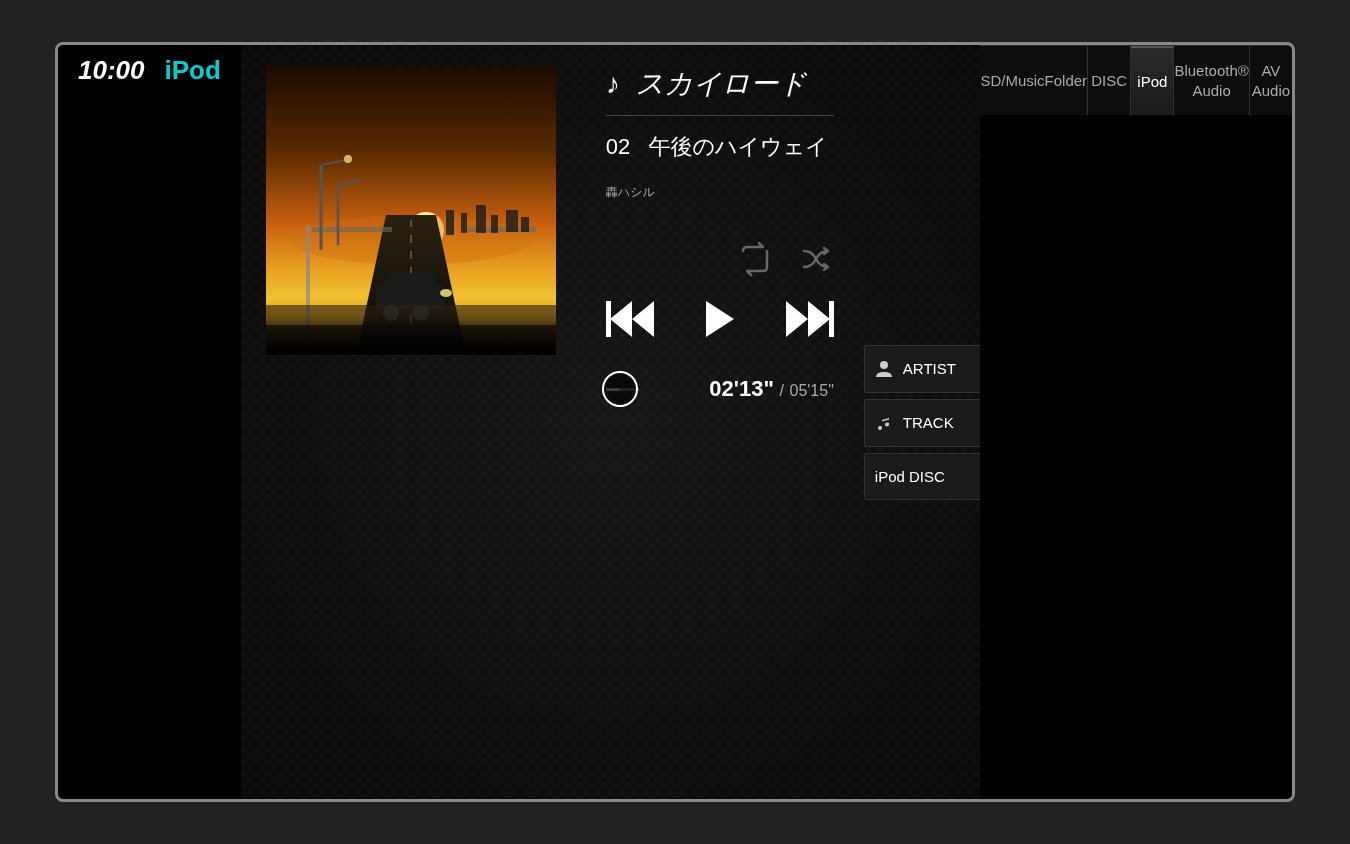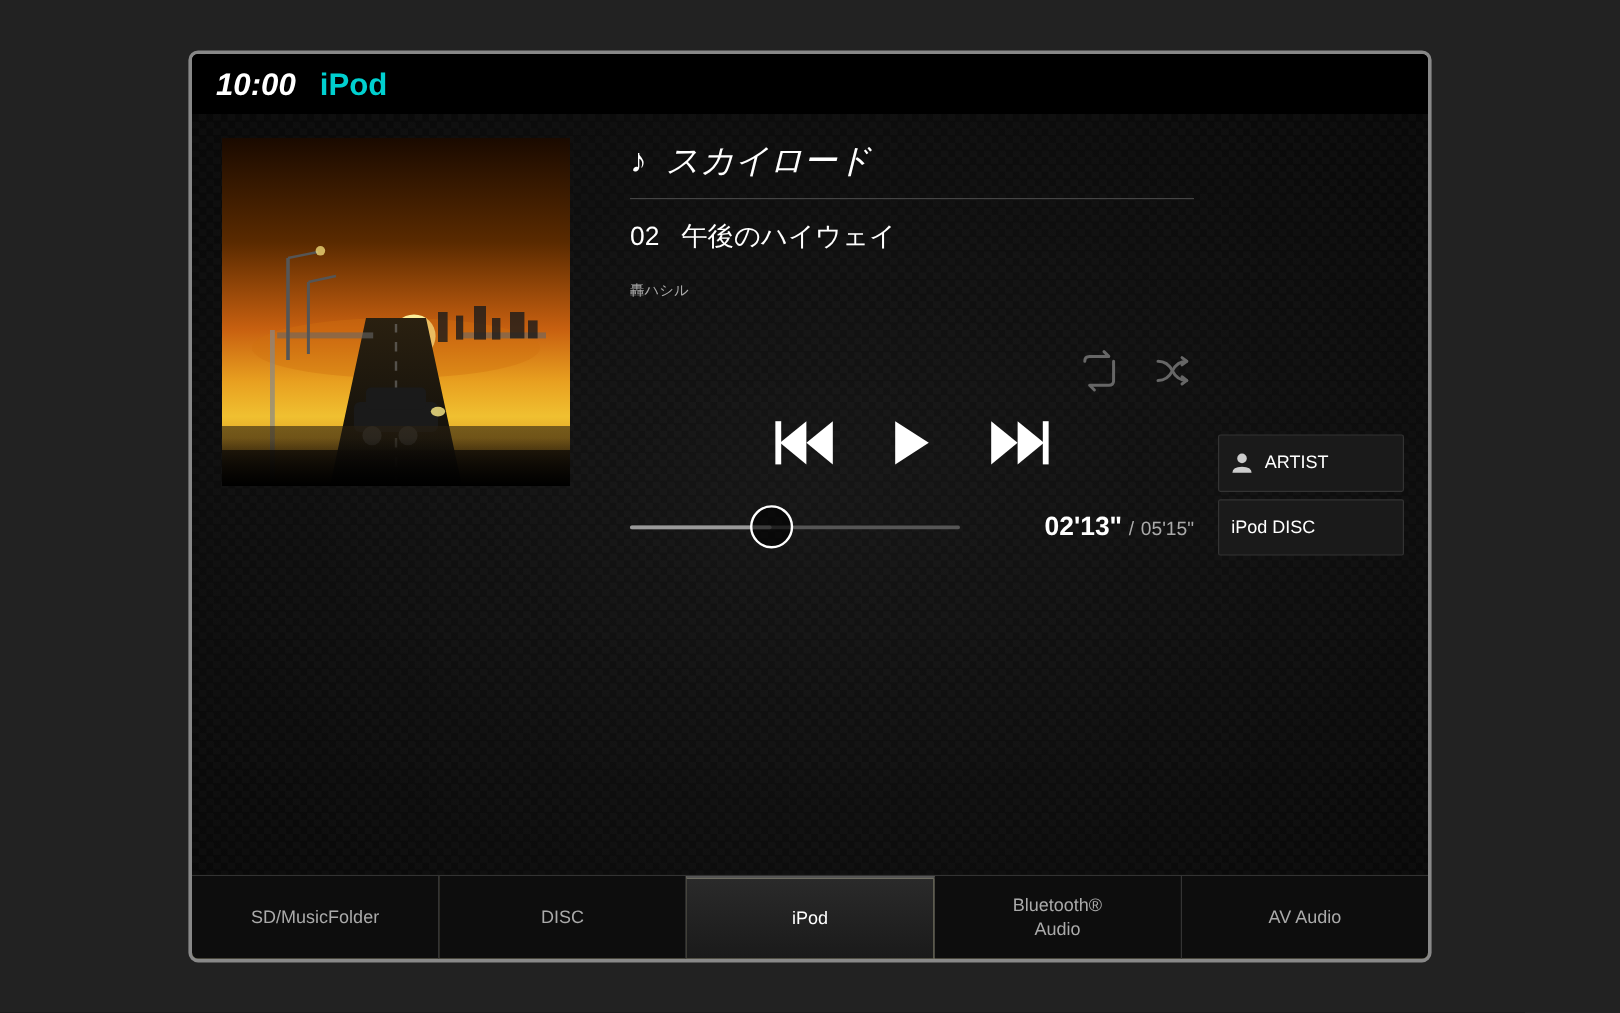--- a/index.html
+++ b/index.html
@@ -8,29 +8,28 @@
       background: #222;
       display: flex;
       justify-content: center;
       align-items: center;
       width: 1350px;
       height: 844px;
       font-family: 'Arial', sans-serif;
     }
 
     .outer-border {
-      width: 1036px;
+      width: 1240px;
       height: 760px;
       border: 3px solid #888;
       border-radius: 8px;
       background: #000;
       overflow: hidden;
       position: relative;
       display: flex;
-      flex-direction: column;
     }
 
     
     .header {
       display: flex;
       align-items: center;
       padding: 10px 20px;
       background: #000;
       height: 50px;
       gap: 20px;
@@ -228,21 +227,20 @@
     
     .right-panel {
       position: relative;
       z-index: 2;
       display: flex;
       flex-direction: column;
       justify-content: center;
       gap: 6px;
       padding: 20px 20px 20px 10px;
       width: 175px;
-      align-items: flex-end;
     }
 
     .menu-btn {
       background: #1a1a1a;
       border: 1px solid #333;
       color: #fff;
       padding: 14px 10px;
       cursor: pointer;
       font-size: 15px;
       display: flex;
@@ -446,20 +444,27 @@
       <button class="menu-btn">
 
         <svg width="18" height="18" viewBox="0 0 18 18" fill="#ccc">
           <circle cx="9" cy="5" r="4"></circle>
           <path d="M1 17 Q1 12 9 12 Q17 12 17 17" fill="#ccc"></path>
         </svg>
         <span>ARTIST</span>
       </button>
 
 
+      <button class="menu-btn">
+
+        <svg width="18" height="18" viewBox="0 0 18 18" fill="#ccc">
+          <path d="M7 14 Q7 16 5 16 Q3 16 3 14 Q3 12 5 12 Q6 12 7 12.5 L7 6 L14 4 L14 10.5 Q14 12.5 12 12.5 Q10 12.5 10 10.5 Q10 8.5 12 8.5 Q13 8.5 14 9 L14 5.5 L7 7.5 Z"></path>
+        </svg>
+        <span>TRACK</span>
+      </button>
 
       <button class="menu-btn">
         <span>iPod DISC</span>
       </button>
     </div>
 
   </div>
 
   <div class="bottom-tabs">
     <div class="tab">

